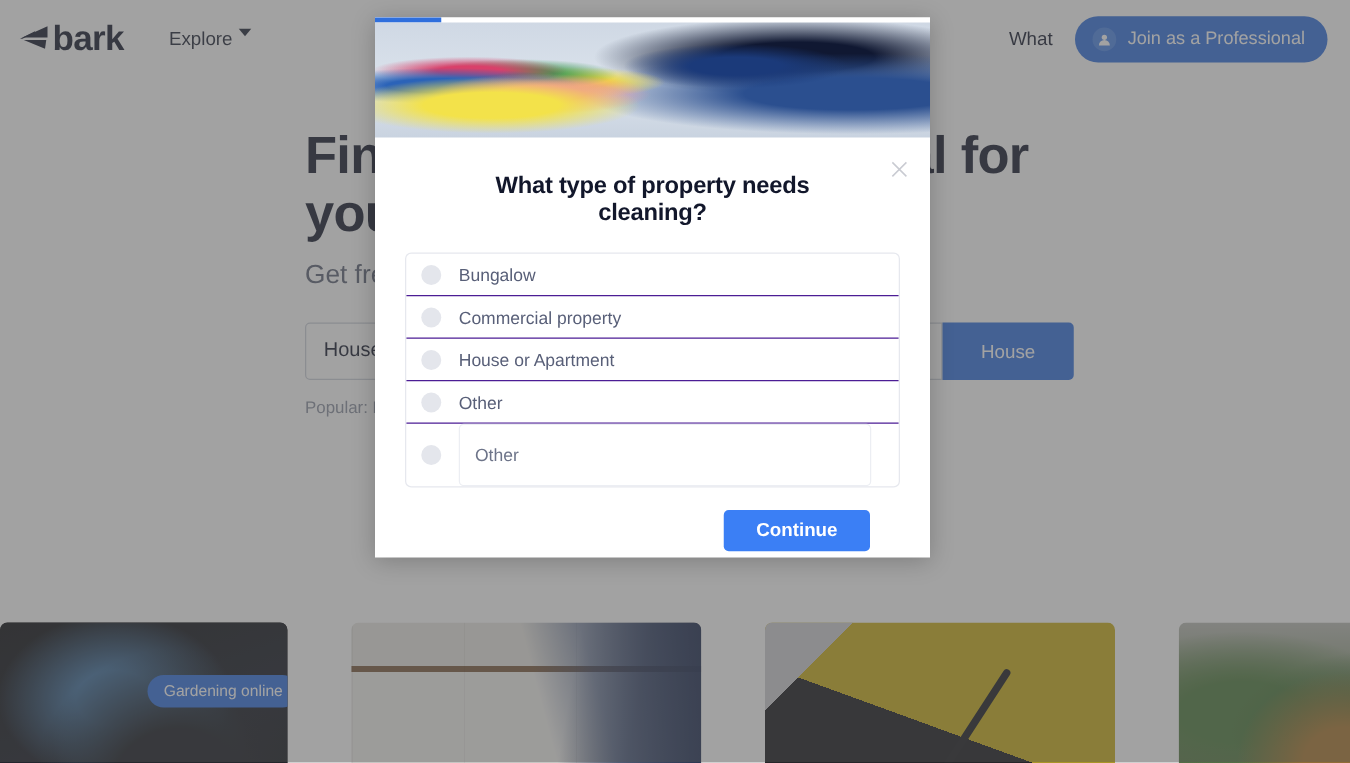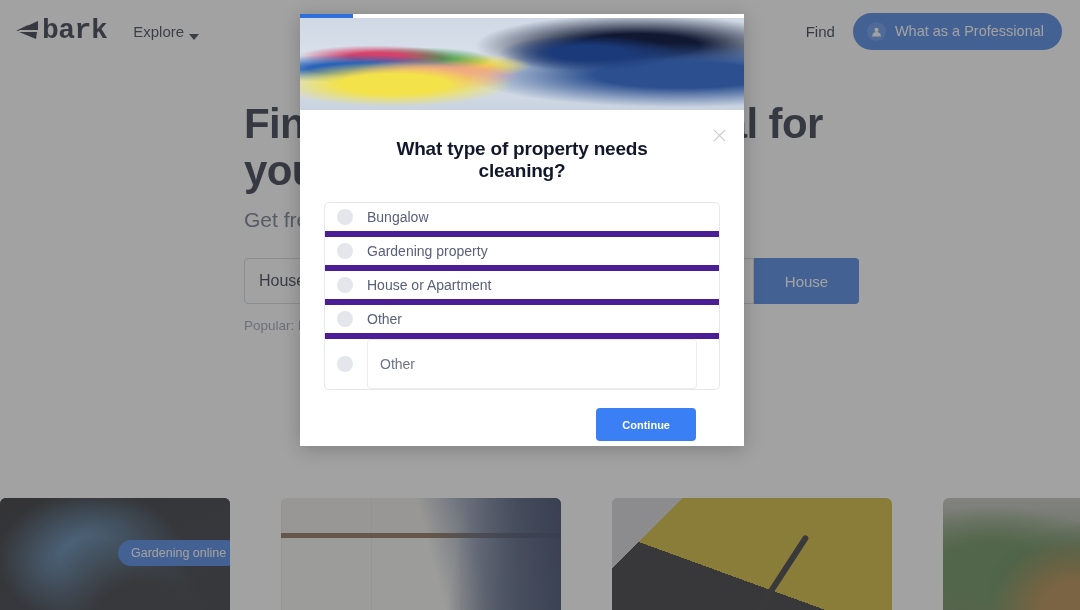--- a/index.html
+++ b/index.html
@@ -20,25 +20,25 @@
   .site-header {
     position: absolute; top: 0; left: 0; right: 0; height: 62px;
     display: flex; align-items: center;
     padding: 0 18px 0 14px;
     background: #ffffff;
   }
   .logo-wrap { display: flex; align-items: center; gap: 2px; }
   .logo-mark { width: 26px; height: 24px; display:block; }
   .logo-text {
     font-size: 28px; font-weight: bold; color: #12172b;
-    letter-spacing: -0.5px; line-height: 1; font-family: Liberation Mono, monospace;
+    letter-spacing: -0.5px; line-height: 1;
   }
   .explore {
-    margin-left: 26px; font-size: 15px; color: #1c2233;
-    display: flex; align-items: flex-end; gap: 5px; cursor: pointer;
+    margin-left: 36px; font-size: 15px; color: #1c2233;
+    display: flex; align-items: flex-start; gap: 5px; cursor: pointer;
   }
   .caret {
     width: 0; height: 0;
     border-left: 5px solid transparent; border-right: 5px solid transparent;
     border-top: 6px solid #1c2233;
   }
   .header-right {
     margin-left: auto; display: flex; align-items: center; gap: 18px;
   }
   .login-link { font-size: 15px; color: #12172b; cursor: pointer; }
@@ -198,21 +198,21 @@
     padding: 28px 30px 0 30px; letter-spacing: -0.2px;
   }
   .options {
     margin-top: 20px;
     border: 1px solid #e6e8ee; border-radius: 5px;
     overflow: hidden;
   }
   .option {
     display: flex; align-items: center;
     height: 34px; padding: 0 0 0 12px;
-    border-bottom: 6px solid #4c1d95;
+    border-bottom: 1px solid #4c1d95;
     cursor: pointer;
   }
   .option:last-child { border-bottom: none; }
   .option.other { height: 50px; }
   .radio {
     width: 16px; height: 16px; border-radius: 50%;
     background: #e4e6ec; flex: none; margin-right: 14px;
   }
   .option-label { font-size: 14px; color: #585f78; }
   .other-input {
@@ -222,21 +222,21 @@
     font-family: inherit; background: #fff; outline: none;
   }
   .other-input::placeholder { color: #6d7489; }
   .modal-footer {
     padding: 18px 24px 0 24px;
     display: flex; justify-content: flex-end;
   }
   .continue-btn {
     background: #3b7ff5; color: #fff; border: none;
     border-radius: 4px; padding: 0 26px; height: 33px;
-    font-size: 11px; font-weight: bold;
+    font-size: 15px; font-weight: bold;
     font-family: inherit; cursor: pointer;
   }
 </style>
 </head>
 <body>
 
 <div id="page">
 
   <div class="site-header">
     <div class="logo-wrap">
@@ -245,29 +245,29 @@
         <path d="M23 13 L5 13 L22 20 Z" fill="#12172b"></path>
         <path d="M2 12 L14 6 L14 7 L4 12 Z" fill="#12172b"></path>
       </svg>
       <span class="logo-text">bark</span>
     </div>
     <div class="explore">
       <span>Explore</span>
       <span class="caret"></span>
     </div>
     <div class="header-right">
-      <span class="login-link">Find</span>
+      <span class="login-link">What</span>
       <button class="pro-btn">
         <span class="pro-icon">
           <svg width="13" height="13" viewBox="0 0 16 16">
             <circle cx="8" cy="6" r="2.6" fill="#ffffff"></circle>
             <path d="M2.6 14 a5.4 5.4 0 0 1 10.8 0 Z" fill="#ffffff"></path>
           </svg>
         </span>
-        <span>What as a Professional</span>
+        <span>Join as a Professional</span>
       </button>
     </div>
   </div>
 
   <div class="hero">
     <h1>Find the right professional for you</h1>
     <p>Get free quotes within minutes</p>
     <div class="search-row">
       <div class="search-box">House Cleaning</div>
       <button class="search-btn">House</button>
@@ -311,21 +311,21 @@
 
     <div class="modal-title">What type of property needs cleaning?</div>
 
     <div class="options">
       <div class="option">
         <span class="radio"></span>
         <span class="option-label">Bungalow</span>
       </div>
       <div class="option">
         <span class="radio"></span>
-        <span class="option-label">Gardening property</span>
+        <span class="option-label">Commercial property</span>
       </div>
       <div class="option">
         <span class="radio"></span>
         <span class="option-label">House or Apartment</span>
       </div>
       <div class="option">
         <span class="radio"></span>
         <span class="option-label">Other</span>
       </div>
       <div class="option other">

